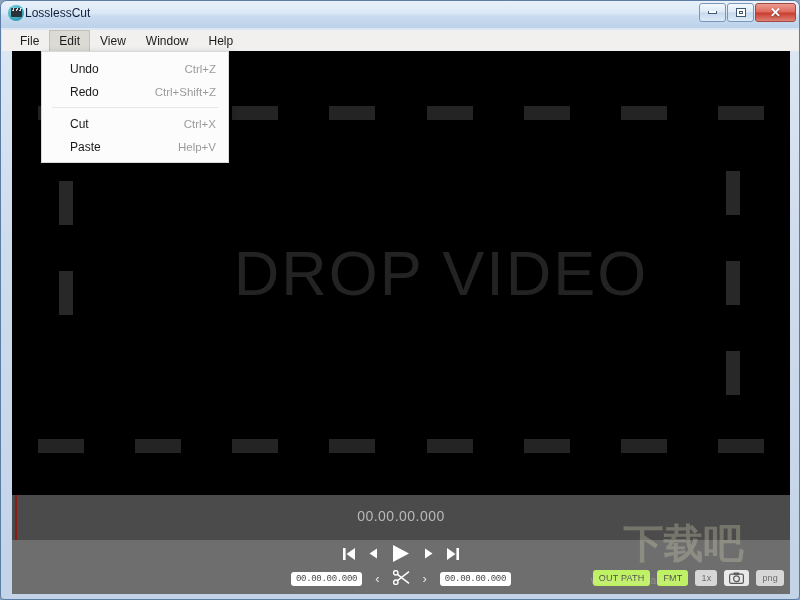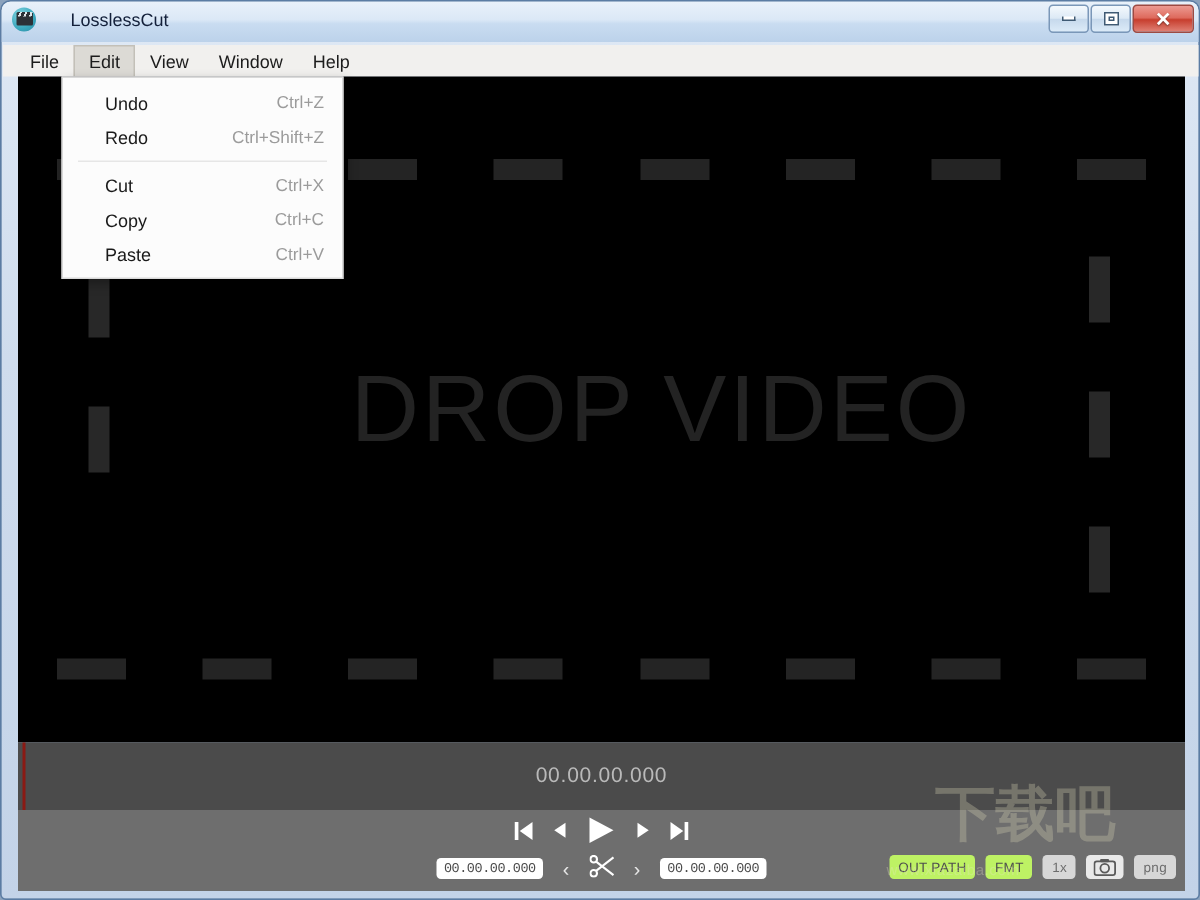--- a/index.html
+++ b/index.html
@@ -13,21 +13,21 @@
     background:linear-gradient(180deg,#dfe9f5 0%,#cfdced 40%,#c3d3e8 100%);
     overflow:hidden;
   }
 
   
   .titlebar{
     position:absolute;left:0;top:0;width:800px;height:27px;
     background:linear-gradient(180deg,#e9f1fa 0%,#dbe8f6 45%,#c9dcf1 55%,#bcd2ea 100%);
     border-radius:6px 6px 0 0;
   }
-  .title-left{position:absolute;left:7px;top:4px;display:flex;align-items:center;gap:23px;}
+  .title-left{position:absolute;left:7px;top:4px;display:flex;align-items:center;gap:1px;}
   .app-icon{
     width:16px;height:16px;border-radius:50%;
     background:radial-gradient(circle at 35% 30%,#7fd4e0 0%,#3aa7bd 60%,#2b8ba3 100%);
     position:relative;display:block;
   }
   .app-icon::before{
     content:"";position:absolute;left:2.5px;top:5px;width:11px;height:7px;
     background:#2c3137;border-radius:1px;
   }
   .app-icon::after{
@@ -316,22 +316,18 @@
     <div class="mrow">
       <span>Redo</span>
       <span class="mkey">Ctrl+Shift+Z</span>
     </div>
     <div class="msep"></div>
     <div class="mrow">
       <span>Cut</span>
       <span class="mkey">Ctrl+X</span>
     </div>
     <div class="mrow">
-      <span>Copy</span>
-      <span class="mkey">Ctrl+C</span>
-    </div>
-    <div class="mrow">
       <span>Paste</span>
-      <span class="mkey">Ctrl+V</span>
+      <span class="mkey">Help+V</span>
     </div>
   </div>
 
 </div>
 
 </body></html>

